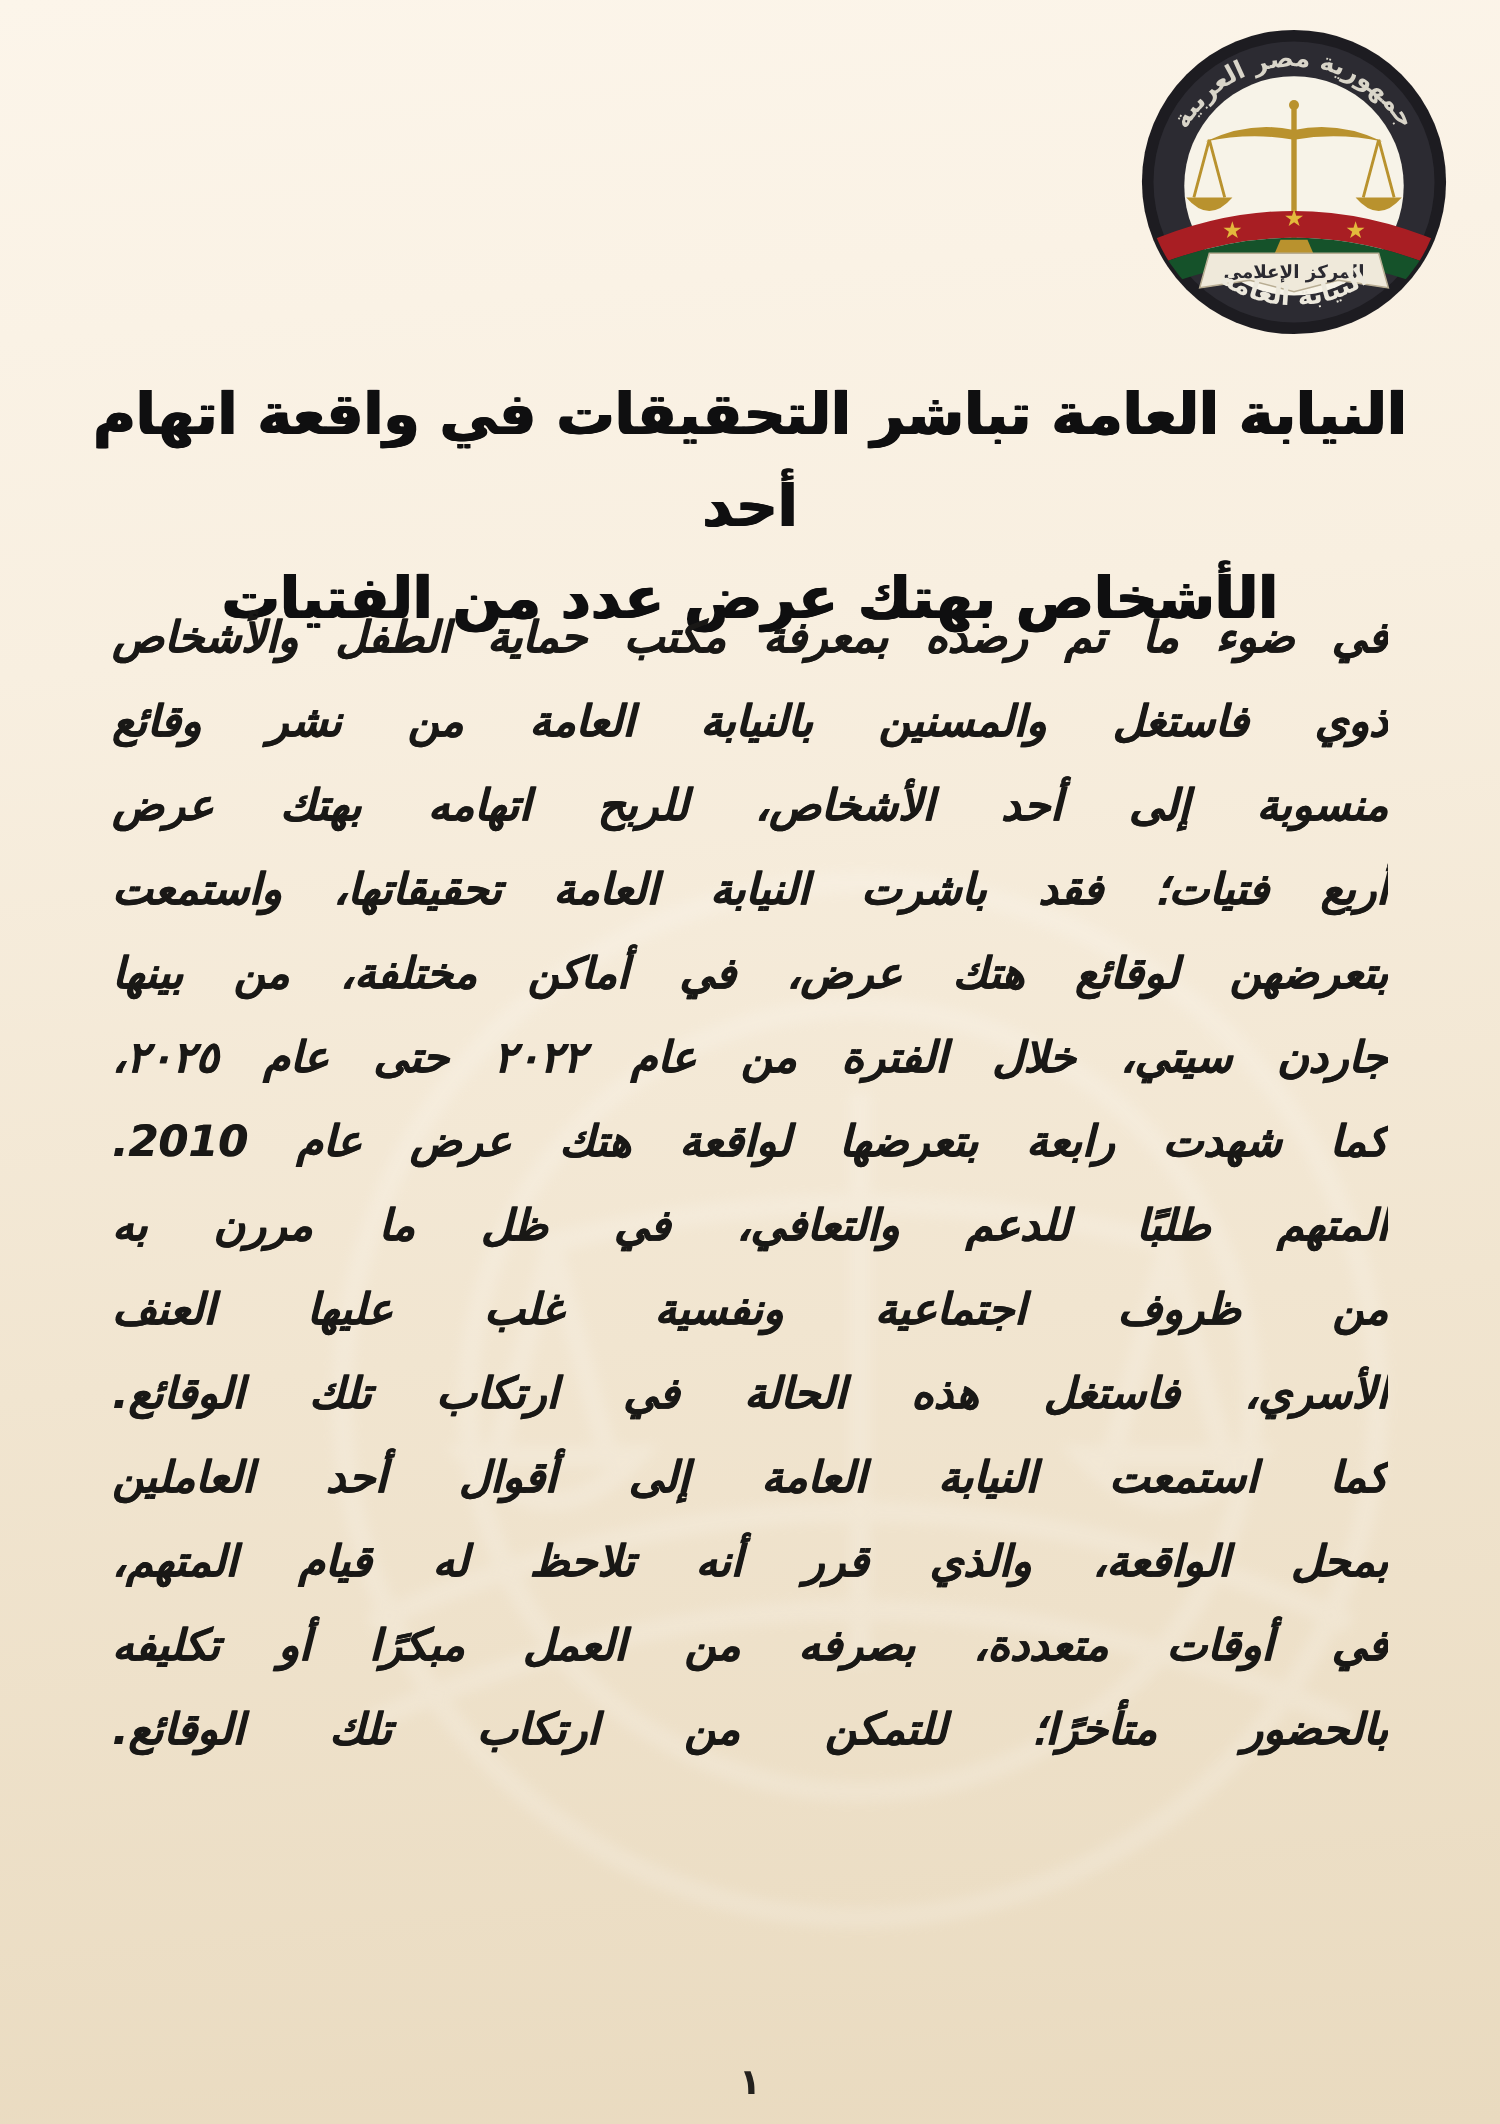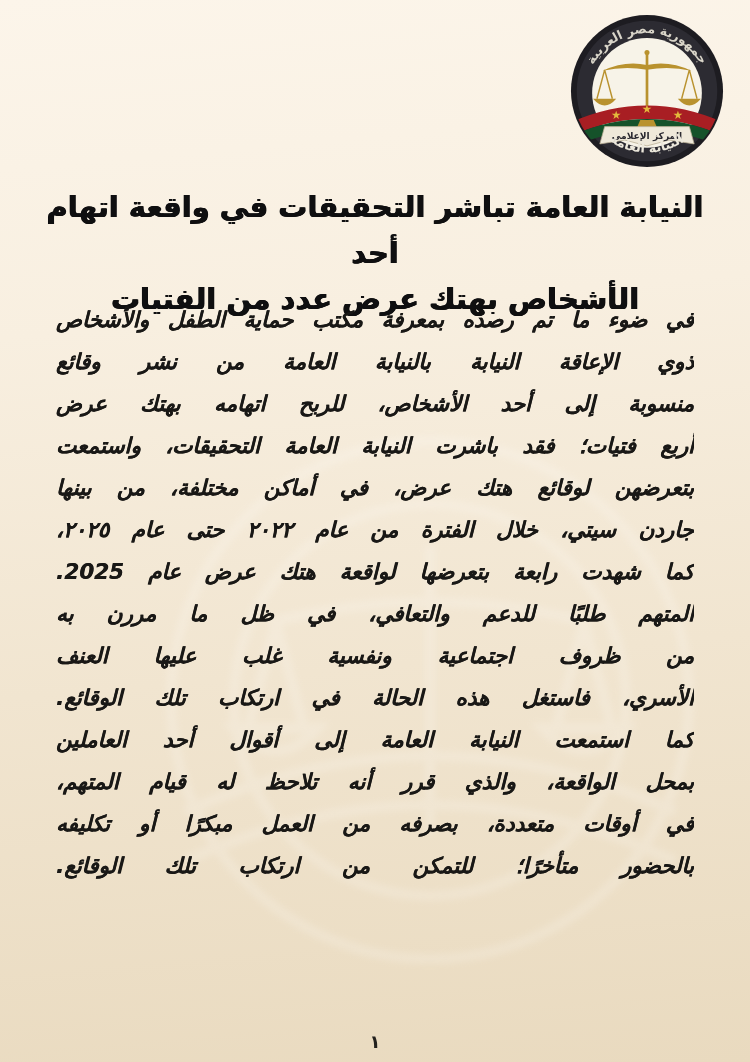--- a/index.html
+++ b/index.html
@@ -155,26 +155,26 @@
     </svg>
   </div>
 
   <div class="title">
     <div>النيابة العامة تباشر التحقيقات في واقعة اتهام أحد</div>
     <div>الأشخاص بهتك عرض عدد من الفتيات</div>
   </div>
 
   <div class="body-text">
       <div class="line">في ضوء ما تم رصده بمعرفة مكتب حماية الطفل والأشخاص</div>
-      <div class="line">ذوي الإعاقة النيابة بالنيابة العامة من نشر وقائع</div>
+      <div class="line">ذوي فاستغل والمسنين بالنيابة العامة من نشر وقائع</div>
       <div class="line">منسوبة إلى أحد الأشخاص، للربح اتهامه بهتك عرض</div>
-      <div class="line">أربع فتيات؛ فقد باشرت النيابة العامة التحقيقات، واستمعت</div>
+      <div class="line">أربع فتيات؛ فقد باشرت النيابة العامة تحقيقاتها، واستمعت</div>
       <div class="line">بتعرضهن لوقائع هتك عرض، في أماكن مختلفة، من بينها</div>
       <div class="line">جاردن سيتي، خلال الفترة من عام ٢٠٢٢ حتى عام ٢٠٢٥،</div>
-      <div class="line">كما شهدت رابعة بتعرضها لواقعة هتك عرض عام 2025.</div>
+      <div class="line">كما شهدت رابعة بتعرضها لواقعة هتك عرض عام 2010.</div>
       <div class="line">المتهم طلبًا للدعم والتعافي، في ظل ما مررن به</div>
       <div class="line">من ظروف اجتماعية ونفسية غلب عليها العنف</div>
       <div class="line">الأسري، فاستغل هذه الحالة في ارتكاب تلك الوقائع.</div>
       <div class="line">كما استمعت النيابة العامة إلى أقوال أحد العاملين</div>
       <div class="line">بمحل الواقعة، والذي قرر أنه تلاحظ له قيام المتهم،</div>
       <div class="line">في أوقات متعددة، بصرفه من العمل مبكرًا أو تكليفه</div>
       <div class="line">بالحضور متأخرًا؛ للتمكن من ارتكاب تلك الوقائع.</div>
     </div>
 
   <div class="page-number">١</div>

